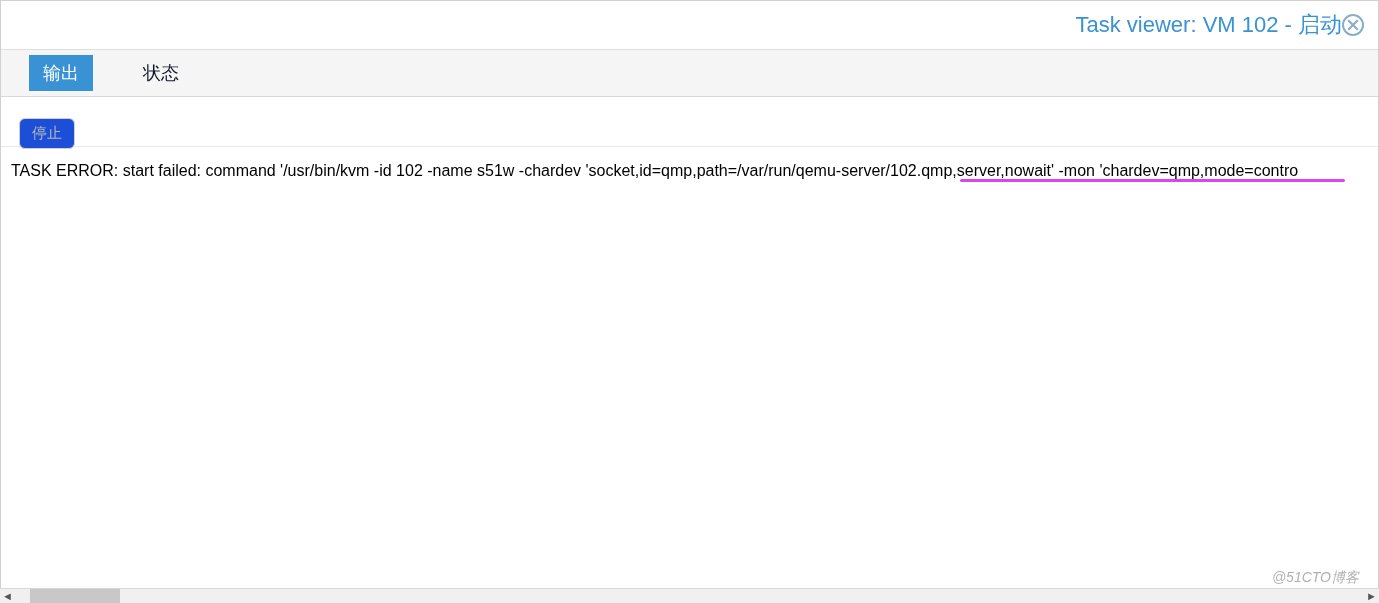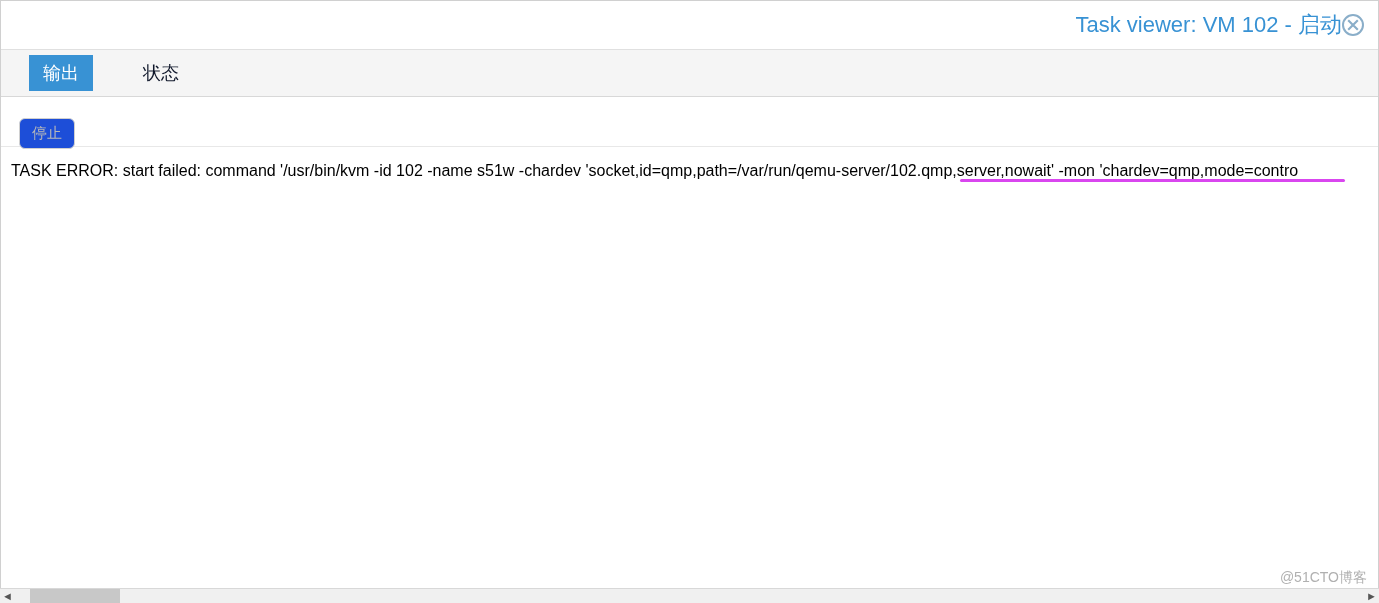--- a/index.html
+++ b/index.html
@@ -107,24 +107,25 @@
       white-space: nowrap;
     }
     .underline-highlight {
       position: absolute;
       height: 3px;
       background: #d946ef;
       border-radius: 2px;
     }
     .watermark {
       position: absolute;
-      right: 12px;
+      right: 20px;
       bottom: 16px;
       font-size: 14px;
       color: #b0b0b0;
+      font-style: italic;
       pointer-events: none;
     }
     .scroll-indicator {
       position: absolute;
       left: 0;
       right: 0;
       bottom: 0;
       height: 15px;
       background: #f0f0f0;
       border-top: 1px solid #d8d8d8;

